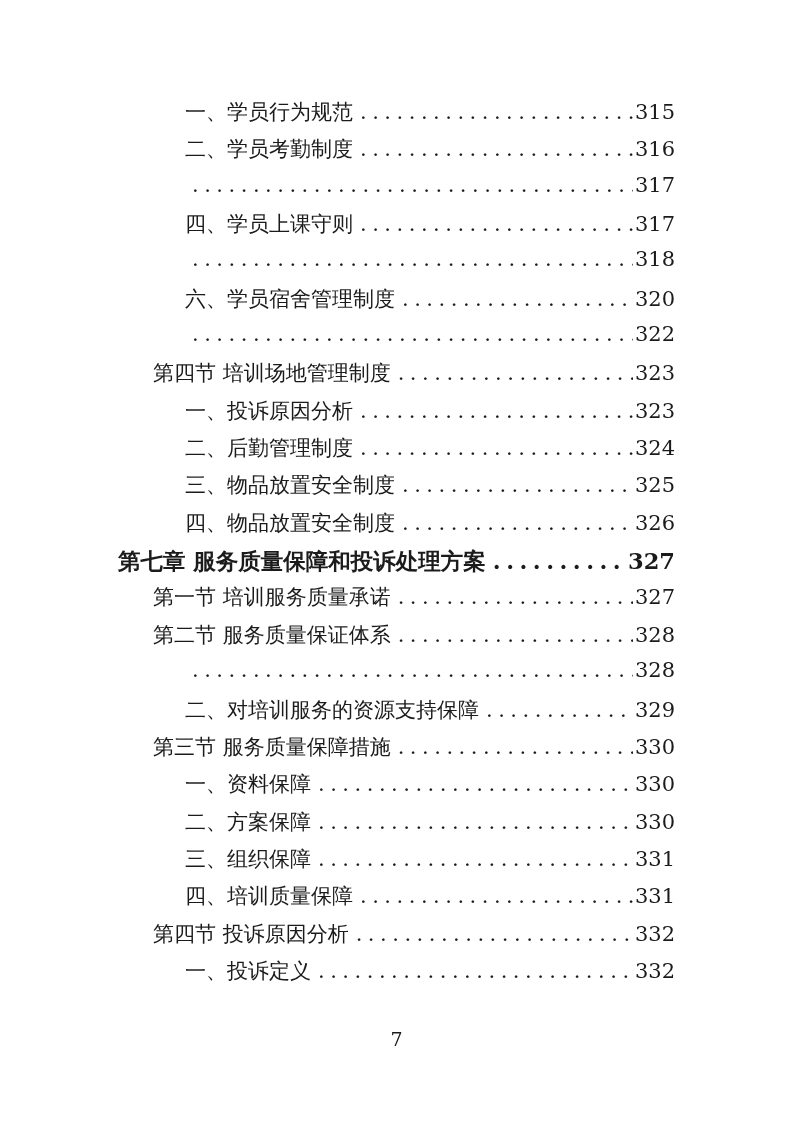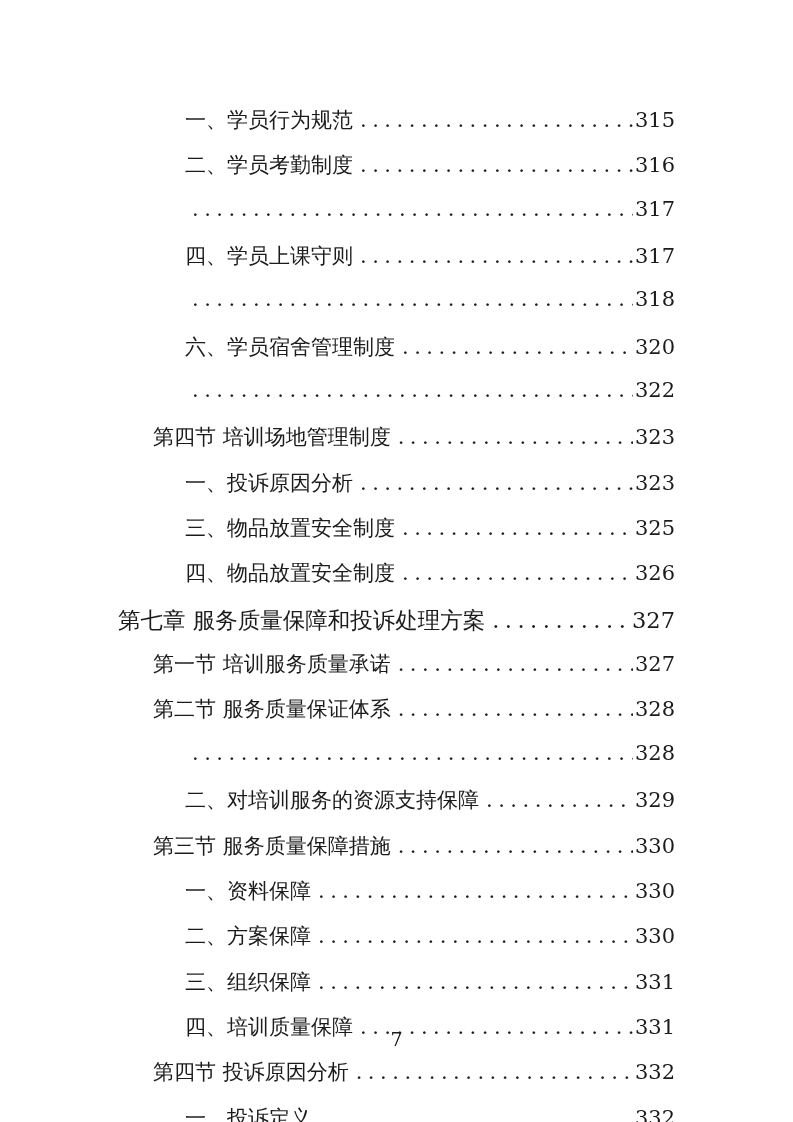--- a/index.html
+++ b/index.html
@@ -16,25 +16,24 @@
     left: 118px;
     top: 98px;
     width: 557px;
   }
   .toc-row {
     display: flex;
     align-items: baseline;
     height: 37.35px;
     font-size: 21px;
     white-space: nowrap;
-    margin-top: 8px;
   }
   .lv-section { padding-left: 35px; }
   .lv-item    { padding-left: 67px; }
-  .lv-chapter { font-weight: normal; font-size: 22.5px; justify-content: flex-end; }
+  .lv-chapter { font-weight: bold; font-size: 22.5px; justify-content: flex-end; }
   .toc-label { white-space: nowrap; }
   .leader {
     flex: 1;
     overflow: hidden;
     white-space: nowrap;
     margin: 0 2px 0 7px;
     min-width: 20px;
   }
   .leader::after {
     content: "..................................................................";
@@ -88,20 +87,25 @@
   </div>
   <div class="toc-row lv-section">
     <span class="toc-label">第四节 培训场地管理制度</span>
     <span class="leader"></span>
     <span class="toc-page">323</span>
   </div>
   <div class="toc-row lv-item">
     <span class="toc-label">一、投诉原因分析</span>
     <span class="leader"></span>
     <span class="toc-page">323</span>
+  </div>
+  <div class="toc-row lv-item">
+    <span class="toc-label">二、后勤管理制度</span>
+    <span class="leader"></span>
+    <span class="toc-page">324</span>
   </div>
   <div class="toc-row lv-item">
     <span class="toc-label">三、物品放置安全制度</span>
     <span class="leader"></span>
     <span class="toc-page">325</span>
   </div>
   <div class="toc-row lv-item">
     <span class="toc-label">四、物品放置安全制度</span>
     <span class="leader"></span>
     <span class="toc-page">326</span>

